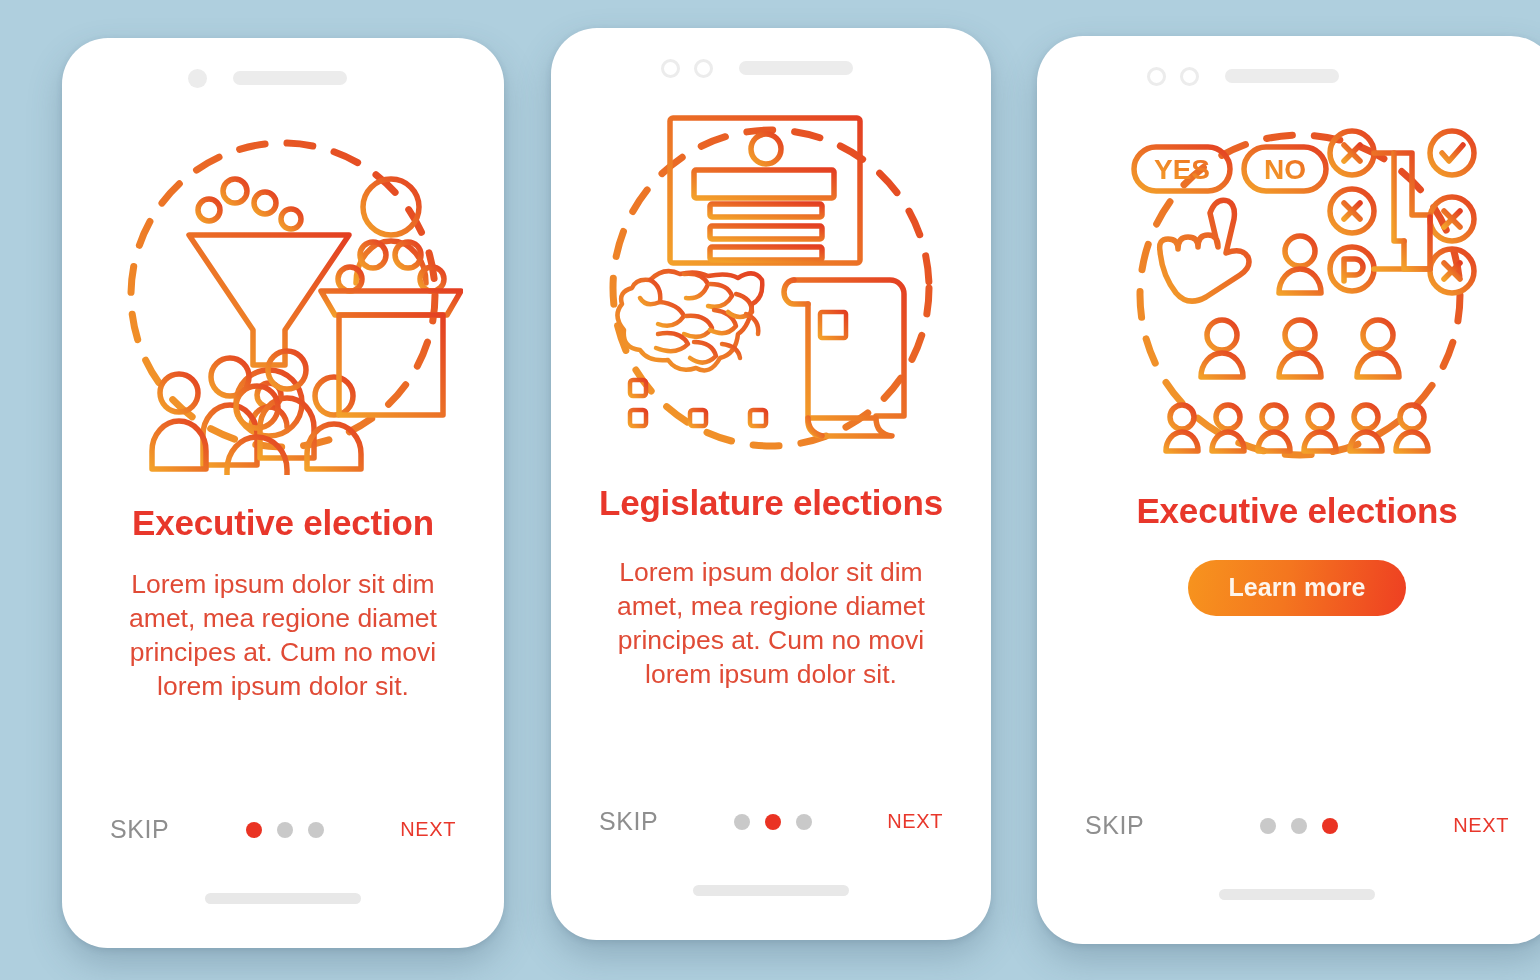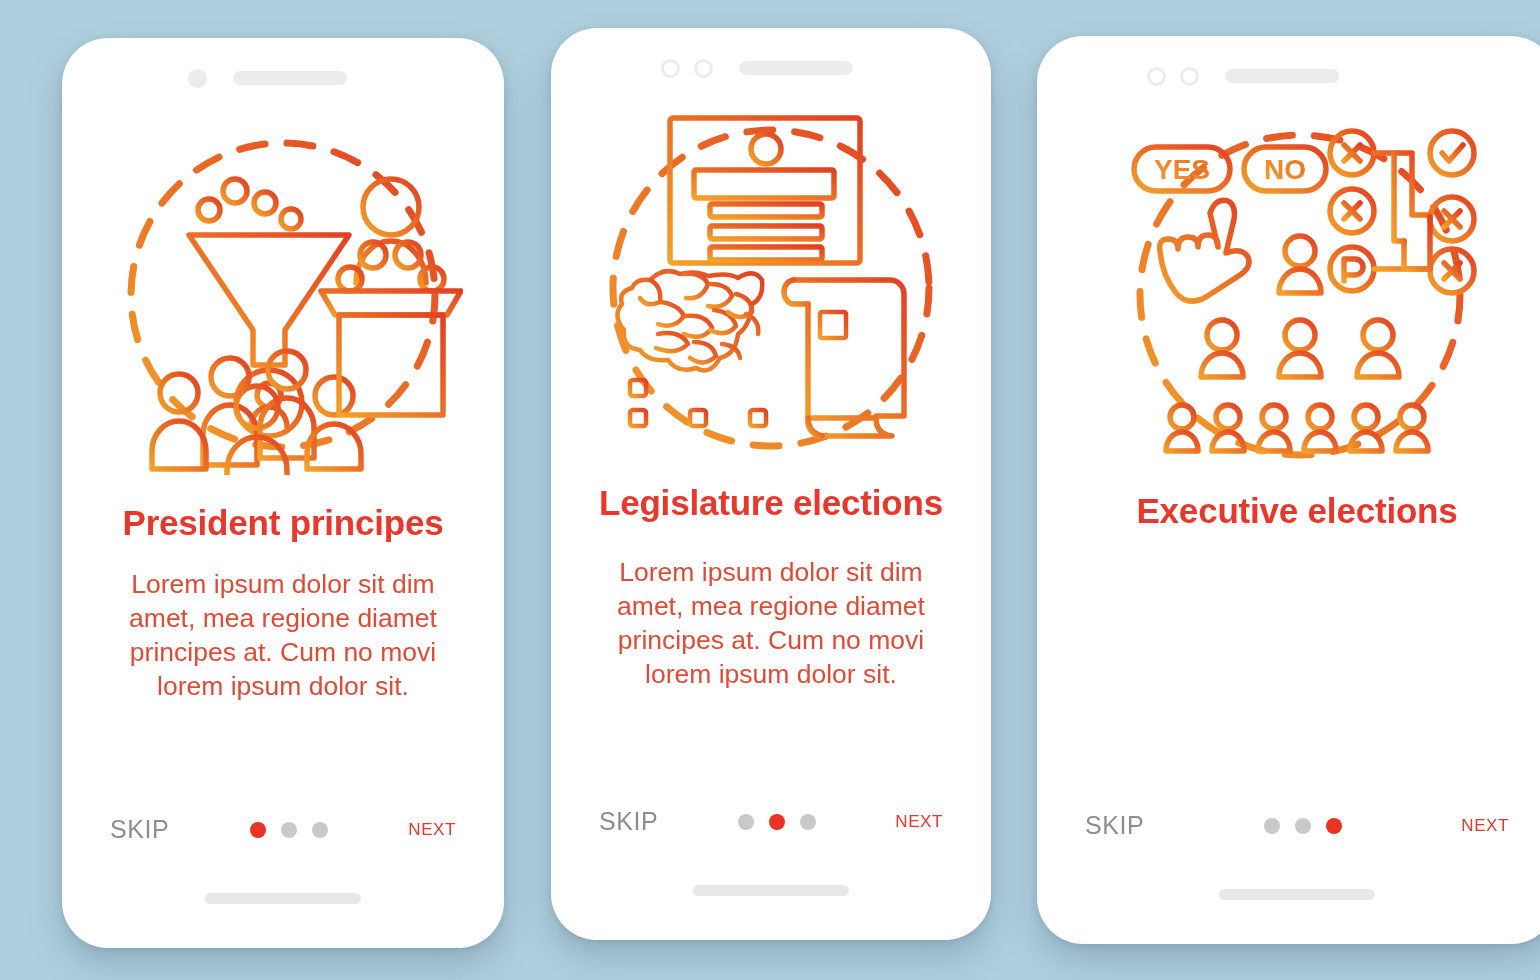--- a/index.html
+++ b/index.html
@@ -148,21 +148,21 @@
   }
   .dot {
     width: 16px; height: 16px;
     border-radius: 50%;
     background: #c9c9c9;
     cursor: pointer;
   }
   .dot.active { background: #ea3323; }
   .next {
     color: #e8372b;
-    font-size: 17px;
+    font-size: 20px;
     letter-spacing: 0.6px;
     flex: 0 0 auto;
     cursor: pointer;
   }
 
   
   .home-bar {
     position: absolute;
     bottom: 44px;
     left: 50%;
@@ -245,21 +245,21 @@
             <path d="M218 176 L358 176 a0 0 0 0 1 0 0 l-14 24 L232 200 Z"></path>
 
             <path d="M236 200 L340 200 L340 300 L236 300 Z"></path>
             <line x1="236" y1="228" x2="340" y2="228"></line>
             <line x1="236" y1="276" x2="340" y2="276"></line>
           </g>
         </svg>
       </div>
 
       <div class="copy">
-        <h2 class="title">President principes</h2>
+        <h2 class="title">Executive election</h2>
         <p class="body-text">Lorem ipsum dolor sit dim amet, mea regione diamet principes at. Cum no movi lorem ipsum dolor sit.</p>
       </div>
 
       <div class="footer">
         <span class="skip">SKIP</span>
         <span class="dots">
           <span class="dot active"></span>
           <span class="dot"></span>
           <span class="dot"></span>
         </span>
@@ -479,20 +479,23 @@
           </g>
           <g font-family="Liberation Sans, sans-serif" font-weight="bold" font-size="28" fill="url(#g3t)" stroke="none">
             <text x="70" y="66" text-anchor="middle">YES</text>
             <text x="173" y="66" text-anchor="middle">NO</text>
           </g>
         </svg>
       </div>
 
       <div class="copy">
         <h2 class="title">Executive elections</h2>
+        <div class="cta-wrap">
+          <button class="cta">Learn more</button>
+        </div>
       </div>
 
       <div class="footer">
         <span class="skip">SKIP</span>
         <span class="dots">
           <span class="dot"></span>
           <span class="dot"></span>
           <span class="dot active"></span>
         </span>
         <span class="next">NEXT</span>

